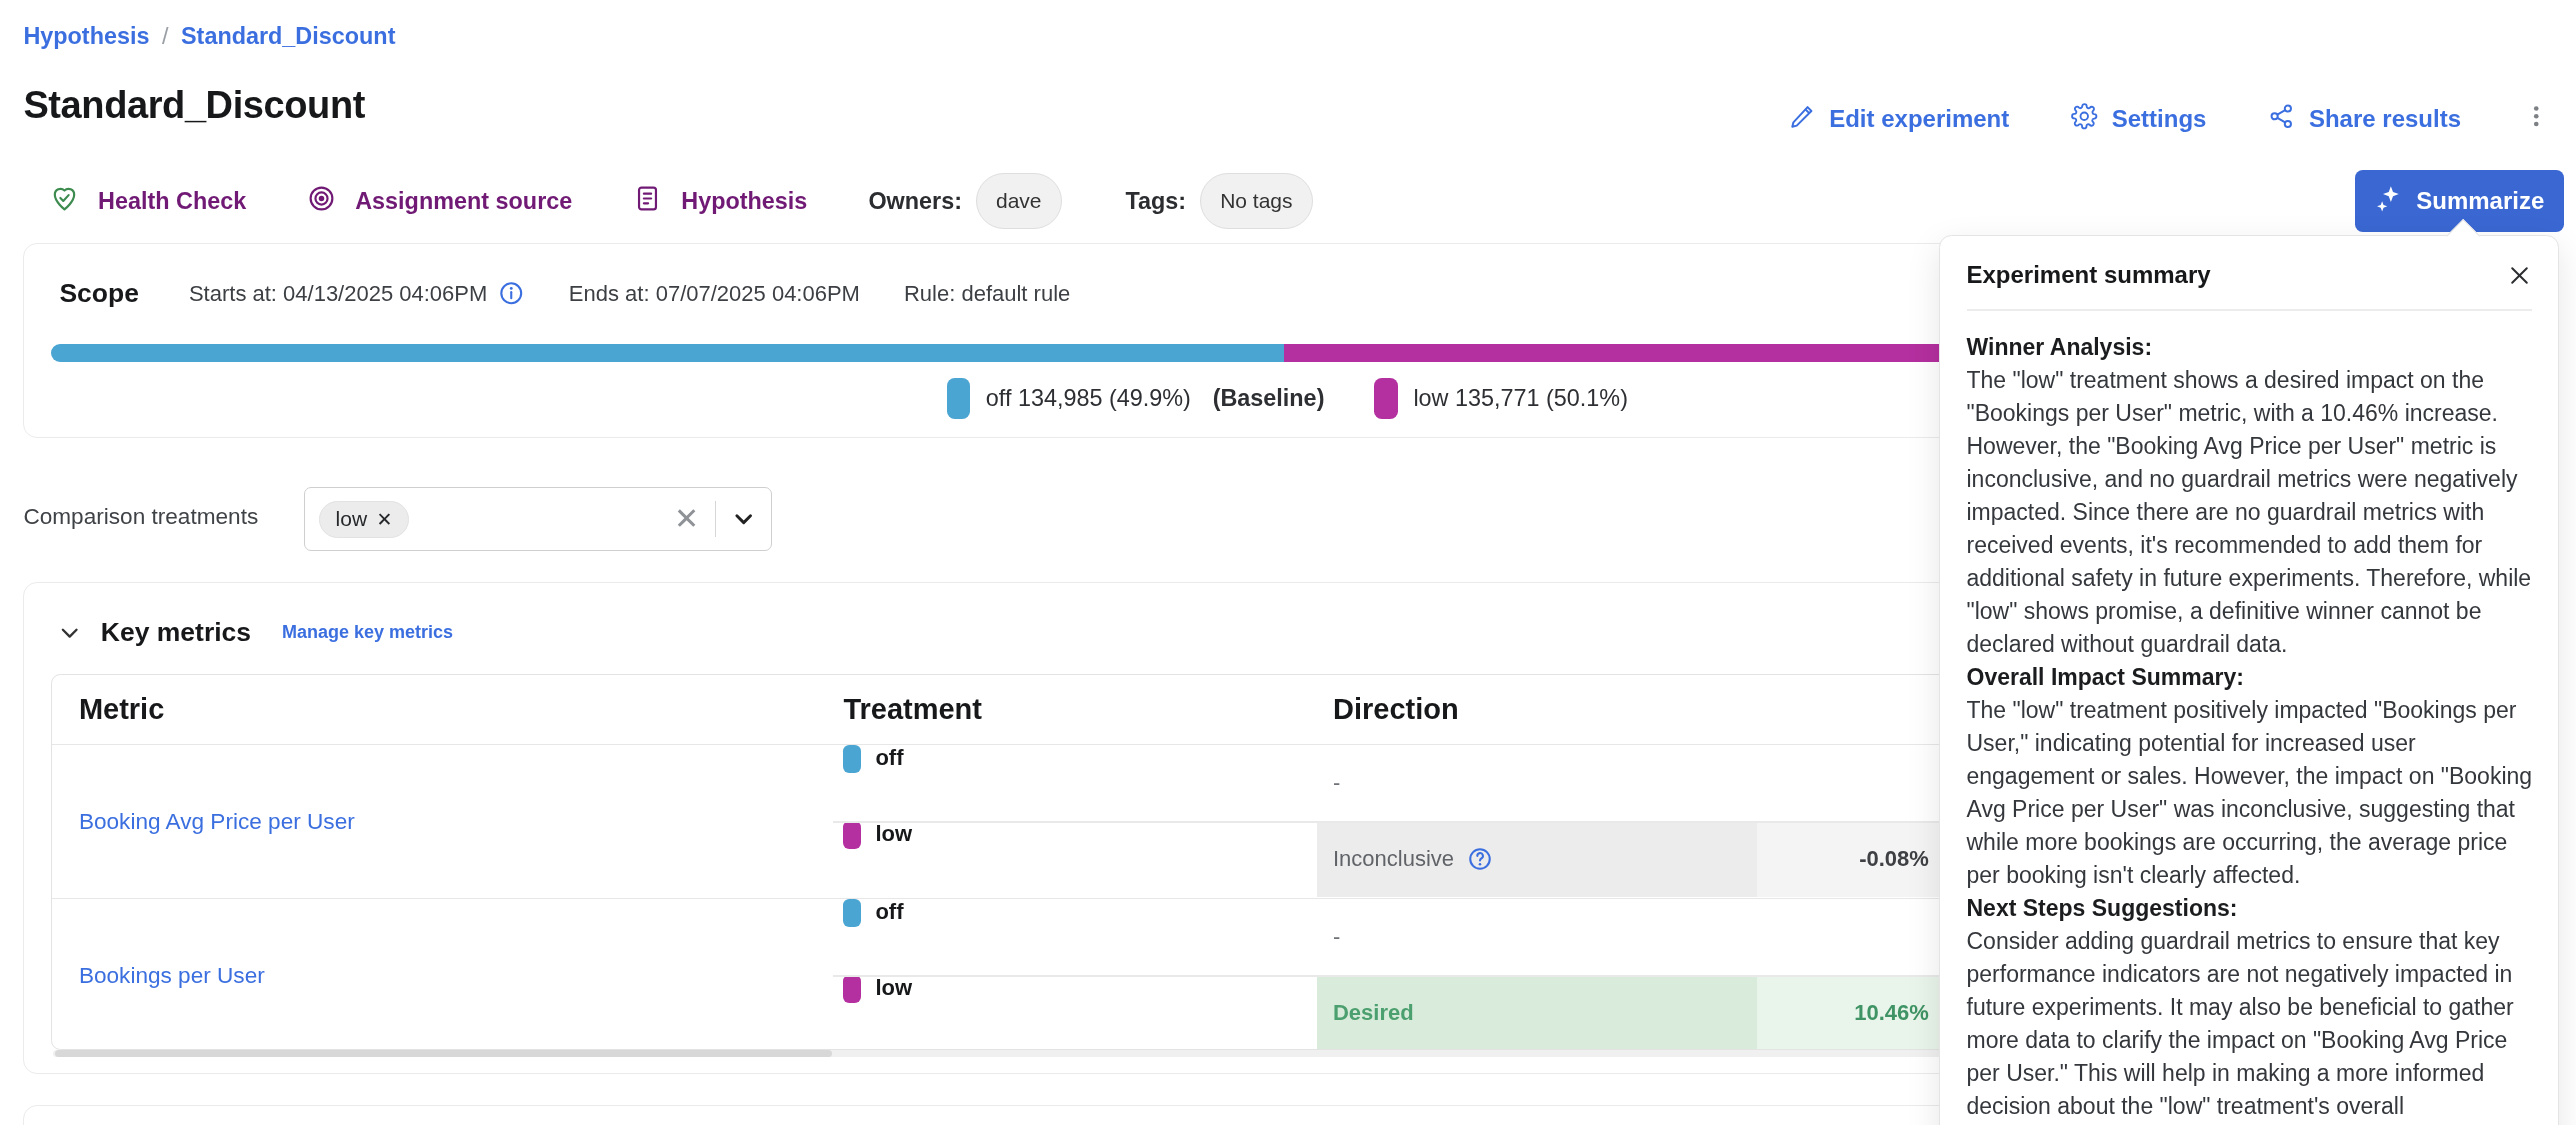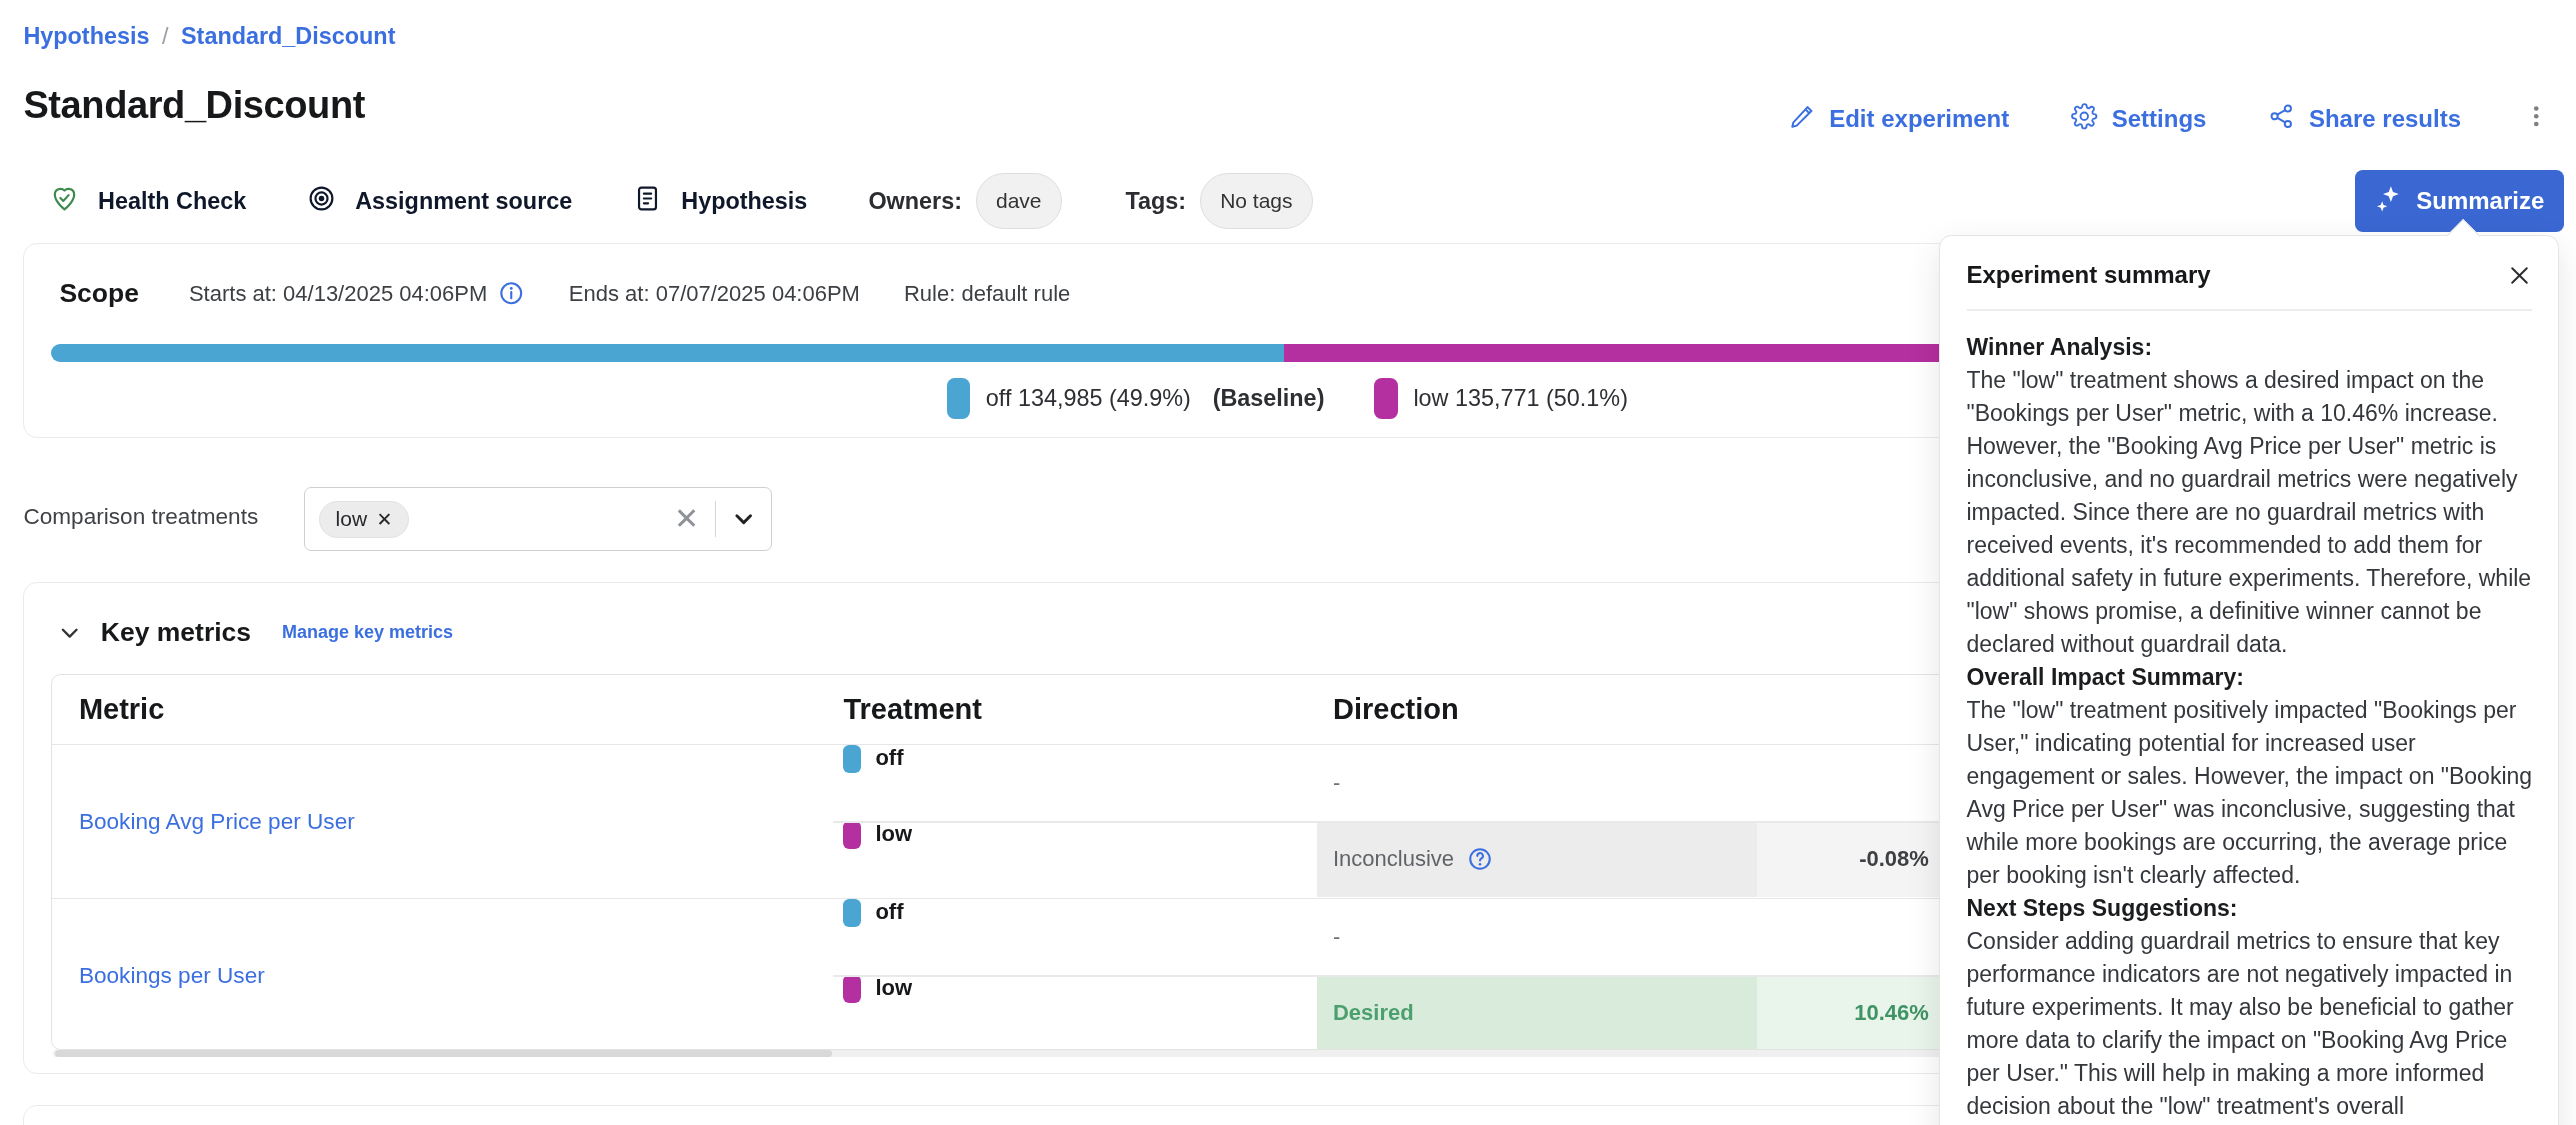--- a/index.html
+++ b/index.html
@@ -14,21 +14,21 @@
   .page-title{left:23.4px;top:84px;font-size:38px;font-weight:700;color:#17181a;letter-spacing:-0.4px;}
 
   .hdr-actions{top:103px;right:26.5px;display:flex;align-items:center;gap:62px;
                color:#3B6FE0;font-size:24px;font-weight:600;}
   .hdr-action{display:flex;align-items:center;gap:14px;cursor:pointer;}
   .hdr-action svg{width:26.5px;height:26.5px;}
   .kebab{color:#7d8085;display:flex;align-items:center;}
   .kebab svg{width:26.5px;height:26.5px;}
 
   .meta-row{left:50px;top:173px;display:flex;align-items:center;font-size:23.4px;}
-  .meta-link{color:#0f172a;font-weight:600;display:flex;align-items:center;gap:19px;margin-right:61px;cursor:pointer;}
+  .meta-link{color:#701a75;font-weight:600;display:flex;align-items:center;gap:19px;margin-right:61px;cursor:pointer;}
   .meta-link svg{width:29px;height:29px;}
   .meta-label{font-weight:700;color:#2b2d30;margin-right:14px;}
   .pill{background:#f1f1f1;border:1.6px solid #dedede;border-radius:780px;
         padding:15px 19px;font-size:21px;color:#333;}
   .owners-pill{margin-right:64px;}
 
   .summarize-btn{top:170px;right:12.5px;width:209px;height:62px;background:#3A67D2;border:none;
                  border-radius:7.8px;color:#fff;display:flex;align-items:center;justify-content:center;
                  gap:12.5px;font-size:24px;font-weight:600;font-family:inherit;cursor:pointer;}
   .summarize-btn svg{width:30px;height:30px;}

